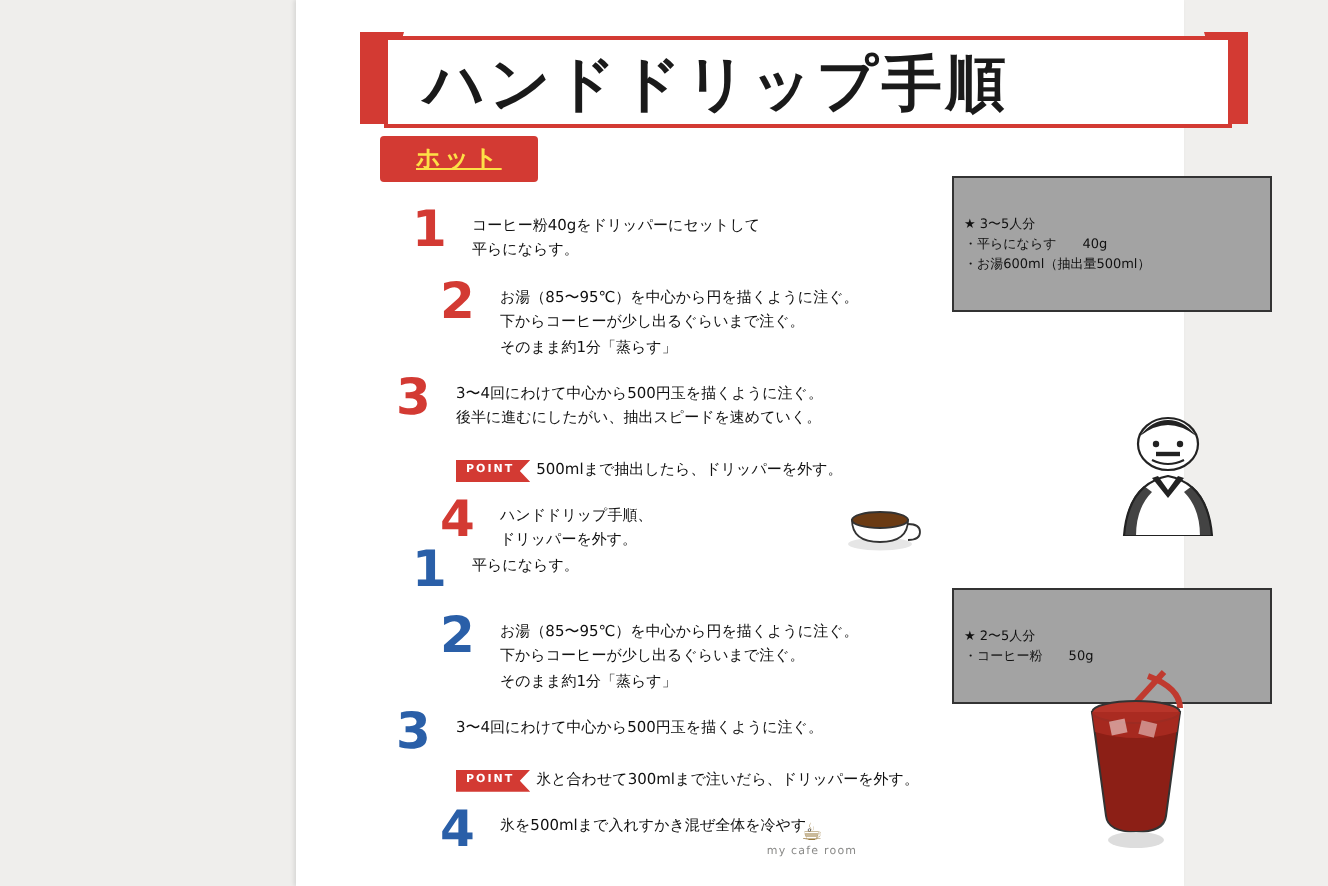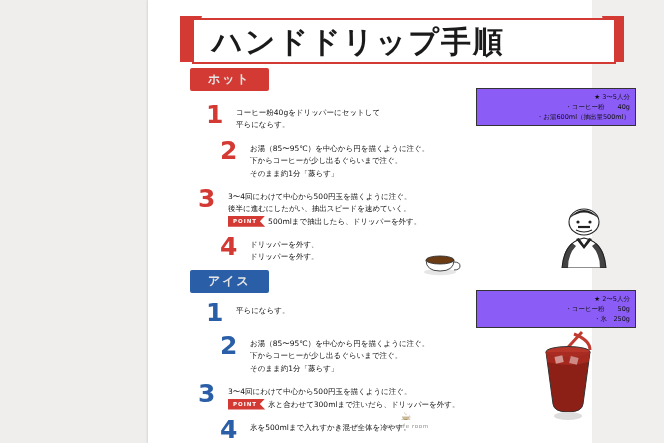--- a/index.html
+++ b/index.html
@@ -80,26 +80,27 @@
   }
   .section-head {
     position: relative;
     height: 22px;
     margin-left: 18px;
   }
   .ribbon {
     position: relative;
     display: inline-block;
     background: #d33a33;
-    color: #e5e5e5;
+    color: #fde047;
     font-size: 12px;
     font-weight: bold;
     letter-spacing: 2px;
     padding: 3px 18px 3px 18px;
     border-radius: 2px;
+    text-decoration: underline;
   }
   .ribbon.blue { background: #2a5fa8; }
   .hr-red {
     position: absolute;
     left: 0; right: 0;
     top: 11px;
     border-top: 1px solid #d33a33;
     z-index: -1;
   }
   .hr-blue {
@@ -109,26 +110,25 @@
     border-top: 1px solid #2a5fa8;
     z-index: -1;
   }
 
   
   .info-box {
     position: absolute;
     right: 4px;
     width: 148px;
     border: 1px solid #333;
-    background: #8b5cf6;
-    padding: 3px 5px;
+    background: #a3a3a3;
+    padding: 18px 5px;
     font-size: 6.5px;
     line-height: 1.55;
     color: #111;
-    text-align: right;
   }
   .info-box .line { white-space: nowrap; }
 
   
   .steps {
     position: relative;
     margin-top: 8px;
     margin-left: 34px;
   }
   .step {
@@ -168,22 +168,22 @@
     letter-spacing: 1px;
     padding: 1px 8px 1px 5px;
     margin-right: 3px;
     vertical-align: 1px;
     clip-path: polygon(0 0, 100% 0, 86% 50%, 100% 100%, 0 100%);
   }
   .section.ice .point-tag { background: #d33a33; }
   .point-line {
     white-space: nowrap;
     display: flex;
-    align-items: flex-start;
-    margin-top: 0;
+    align-items: flex-end;
+    margin-top: 13px;
   }
   .point-line .ptxt { font-size: 7.5px; }
 
   
   .barista {
     position: absolute;
     right: 10px;
     top: 138px;
     width: 92px;
     height: 62px;
@@ -241,21 +241,21 @@
 
       <div class="section hot" style="height:196px;">
 
         <div class="section-head">
           <div class="hr-red"></div>
           <span class="ribbon">ホット</span>
         </div>
 
         <div class="info-box" style="top:20px;">
           <div class="line">★ 3〜5人分</div>
-          <div class="line">・コーヒー粉　　40g</div>
+          <div class="line">・平らにならす　　40g</div>
           <div class="line">・お湯600ml（抽出量500ml）</div>
         </div>
 
         <div class="steps">
 
           <div class="step" style="margin-top:14px;">
             <div class="step-num">1</div>
             <div class="step-body">
               <span class="l">コーヒー粉40gをドリッパーにセットして</span>
               <span class="l">平らにならす。</span>
@@ -279,21 +279,21 @@
               <span class="point-line">
                 <span class="point-tag">POINT</span>
                 <span class="ptxt">500mlまで抽出したら、ドリッパーを外す。</span>
               </span>
             </div>
           </div>
 
           <div class="step" style="margin-left:14px;">
             <div class="step-num">4</div>
             <div class="step-body">
-              <span class="l">ドリッパーを外す、</span>
+              <span class="l">ハンドドリップ手順、</span>
               <span class="l">ドリッパーを外す。</span>
             </div>
           </div>
 
         </div>
 
         <svg class="barista" viewBox="0 0 92 62">
           <ellipse cx="46" cy="16" rx="15" ry="13" fill="#ffffff" stroke="#222" stroke-width="1.1"></ellipse>
           <path d="M32 12 q14 -11 28 0 q-6 -8 -14 -8 q-8 0 -14 8z" fill="#222"></path>
           <circle cx="40" cy="16" r="1.6" fill="#222"></circle>
@@ -309,29 +309,24 @@
         <svg class="cup-hot" viewBox="0 0 44 26">
           <ellipse cx="22" cy="22" rx="16" ry="3.2" fill="#e6e6e6"></ellipse>
           <path d="M8 10 q0 11 14 11 q14 0 14 -11z" fill="#ffffff" stroke="#333" stroke-width="0.9"></path>
           <ellipse cx="22" cy="10" rx="14" ry="4" fill="#6b3b14" stroke="#333" stroke-width="0.9"></ellipse>
           <path d="M36 12 q6 0 6 4 q0 4 -6 4" fill="none" stroke="#333" stroke-width="0.9"></path>
         </svg>
       </div>
 
       <div class="section ice" style="height:180px;">
 
-        <div class="section-head">
-          <div class="hr-blue"></div>
-          <span class="ribbon blue">アイス</span>
-        </div>
 
         <div class="info-box" style="top:20px;">
           <div class="line">★ 2〜5人分</div>
           <div class="line">・コーヒー粉　　50g</div>
-          <div class="line">・氷　250g</div>
         </div>
 
         <div class="steps">
 
           <div class="step" style="margin-top:10px;">
             <div class="step-num">1</div>
             <div class="step-body">
               <span class="l">平らにならす。</span>
             </div>
           </div>

